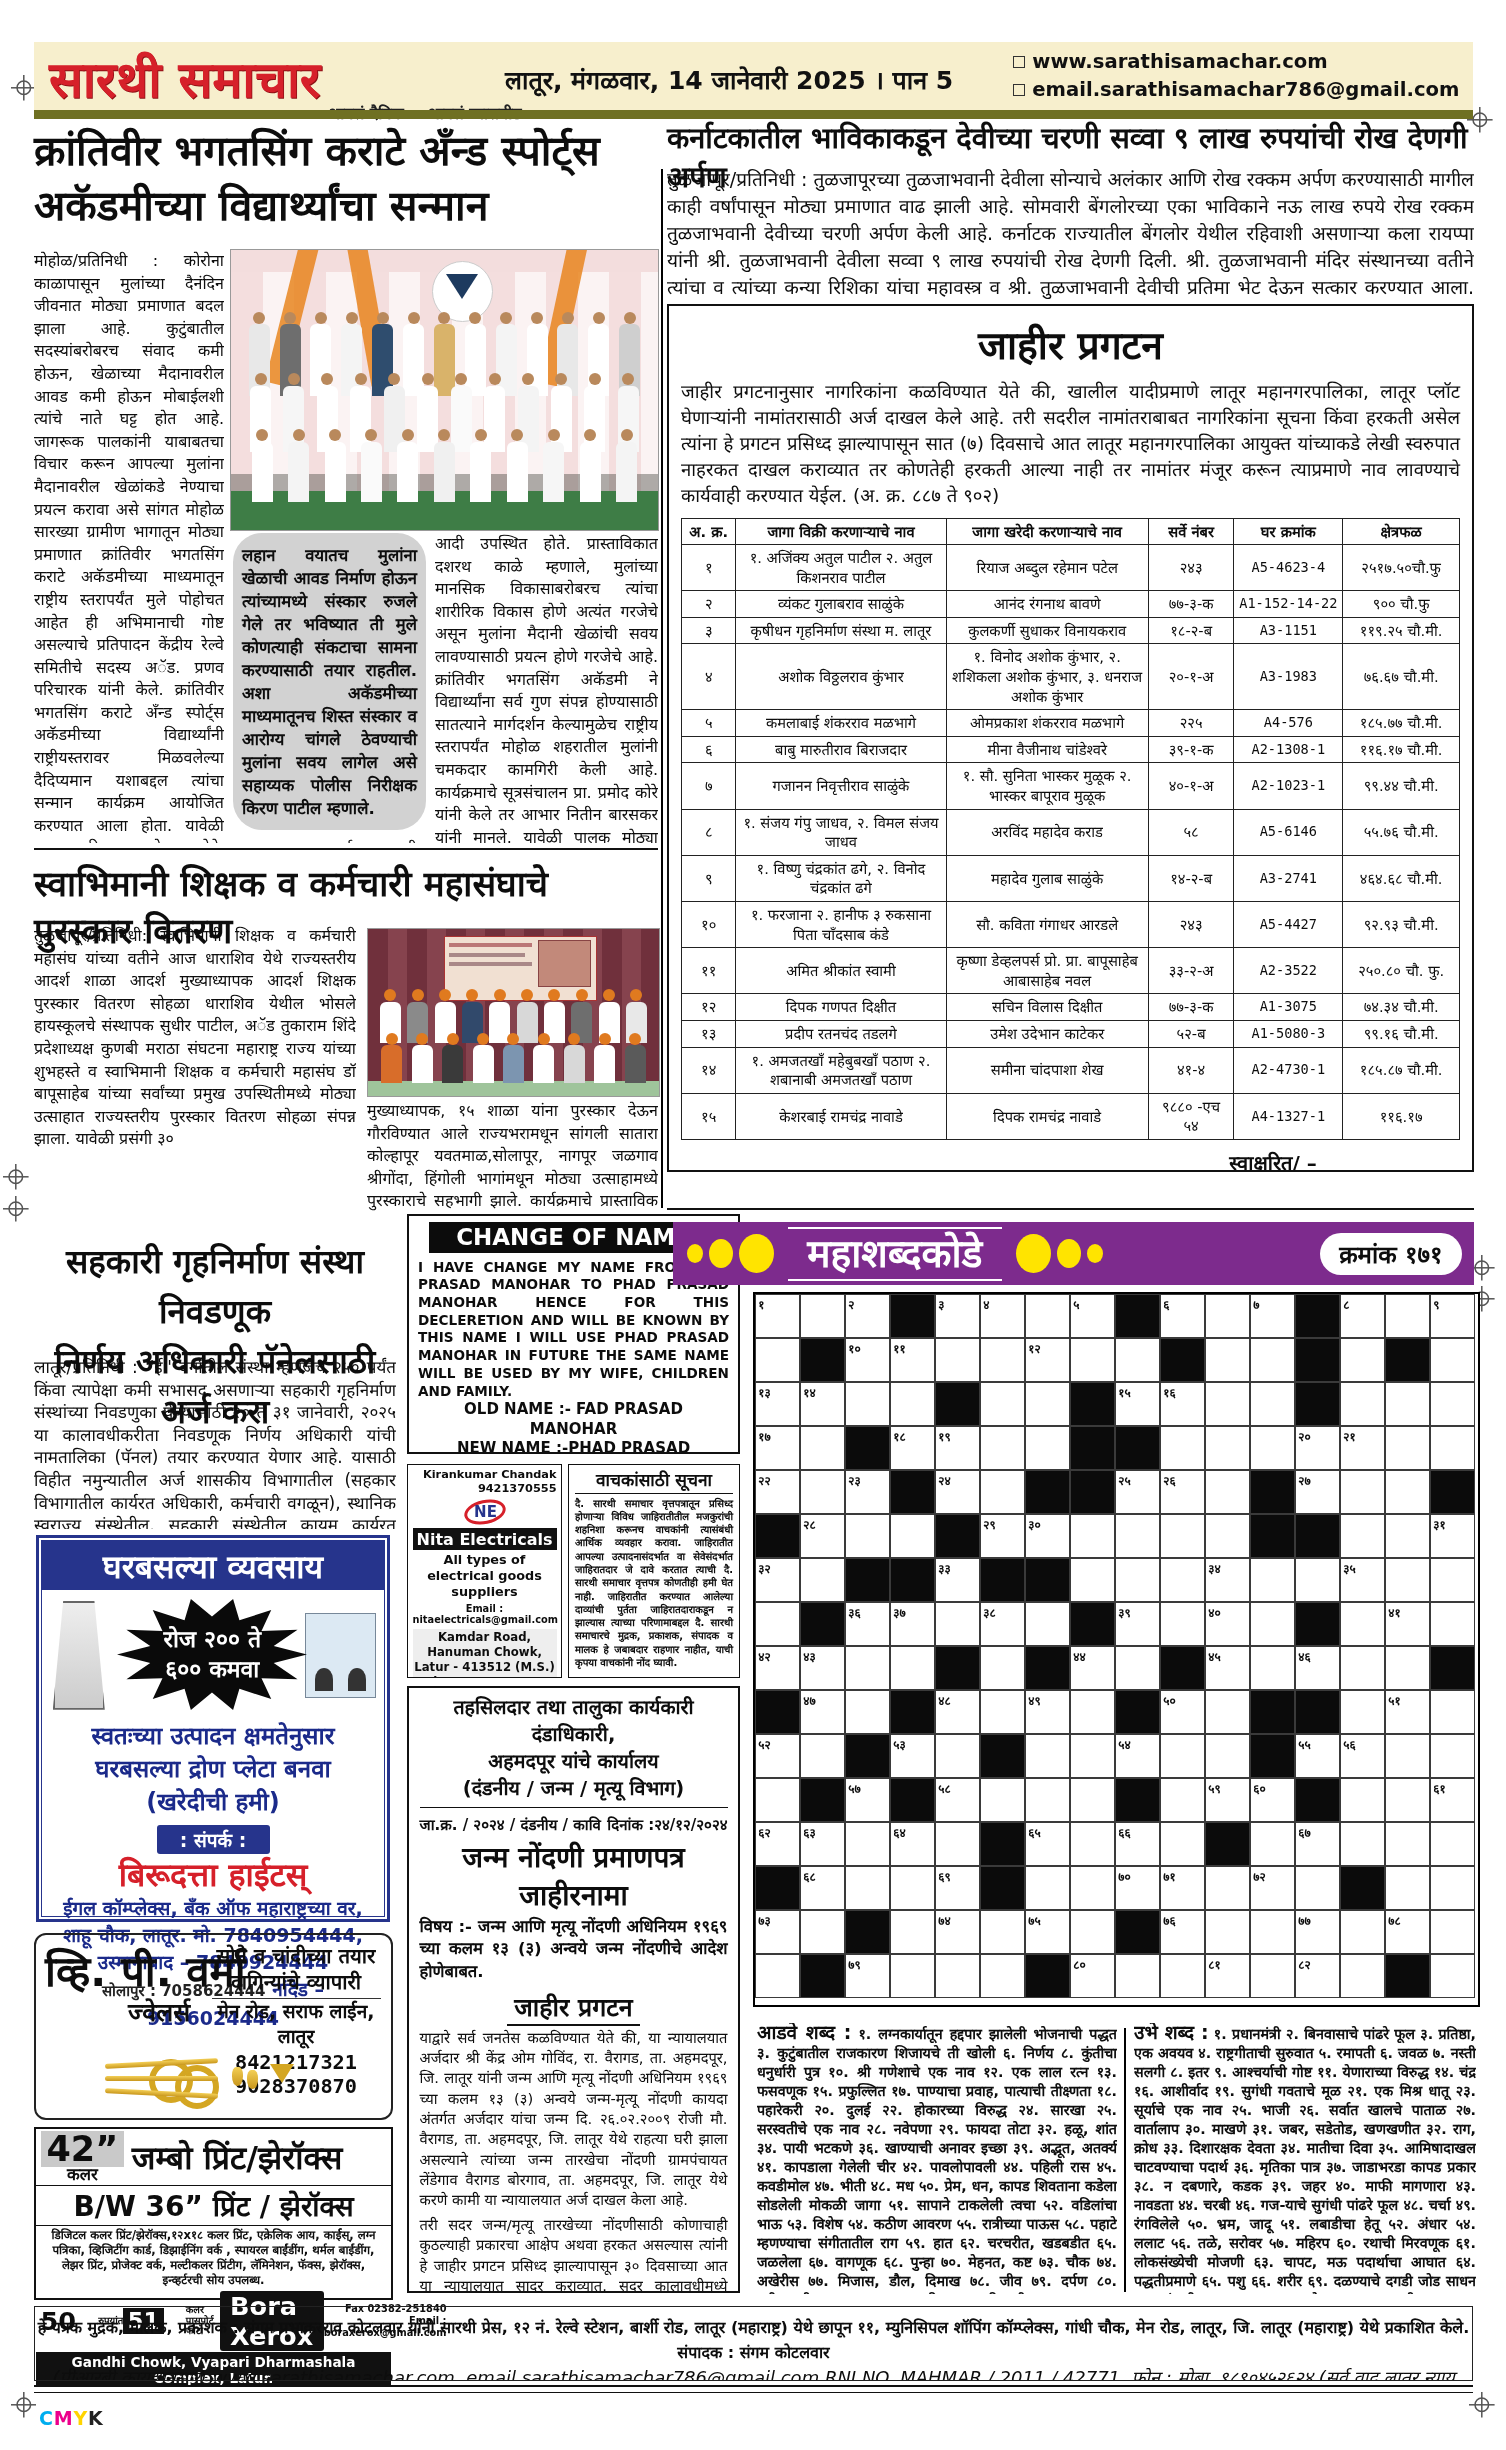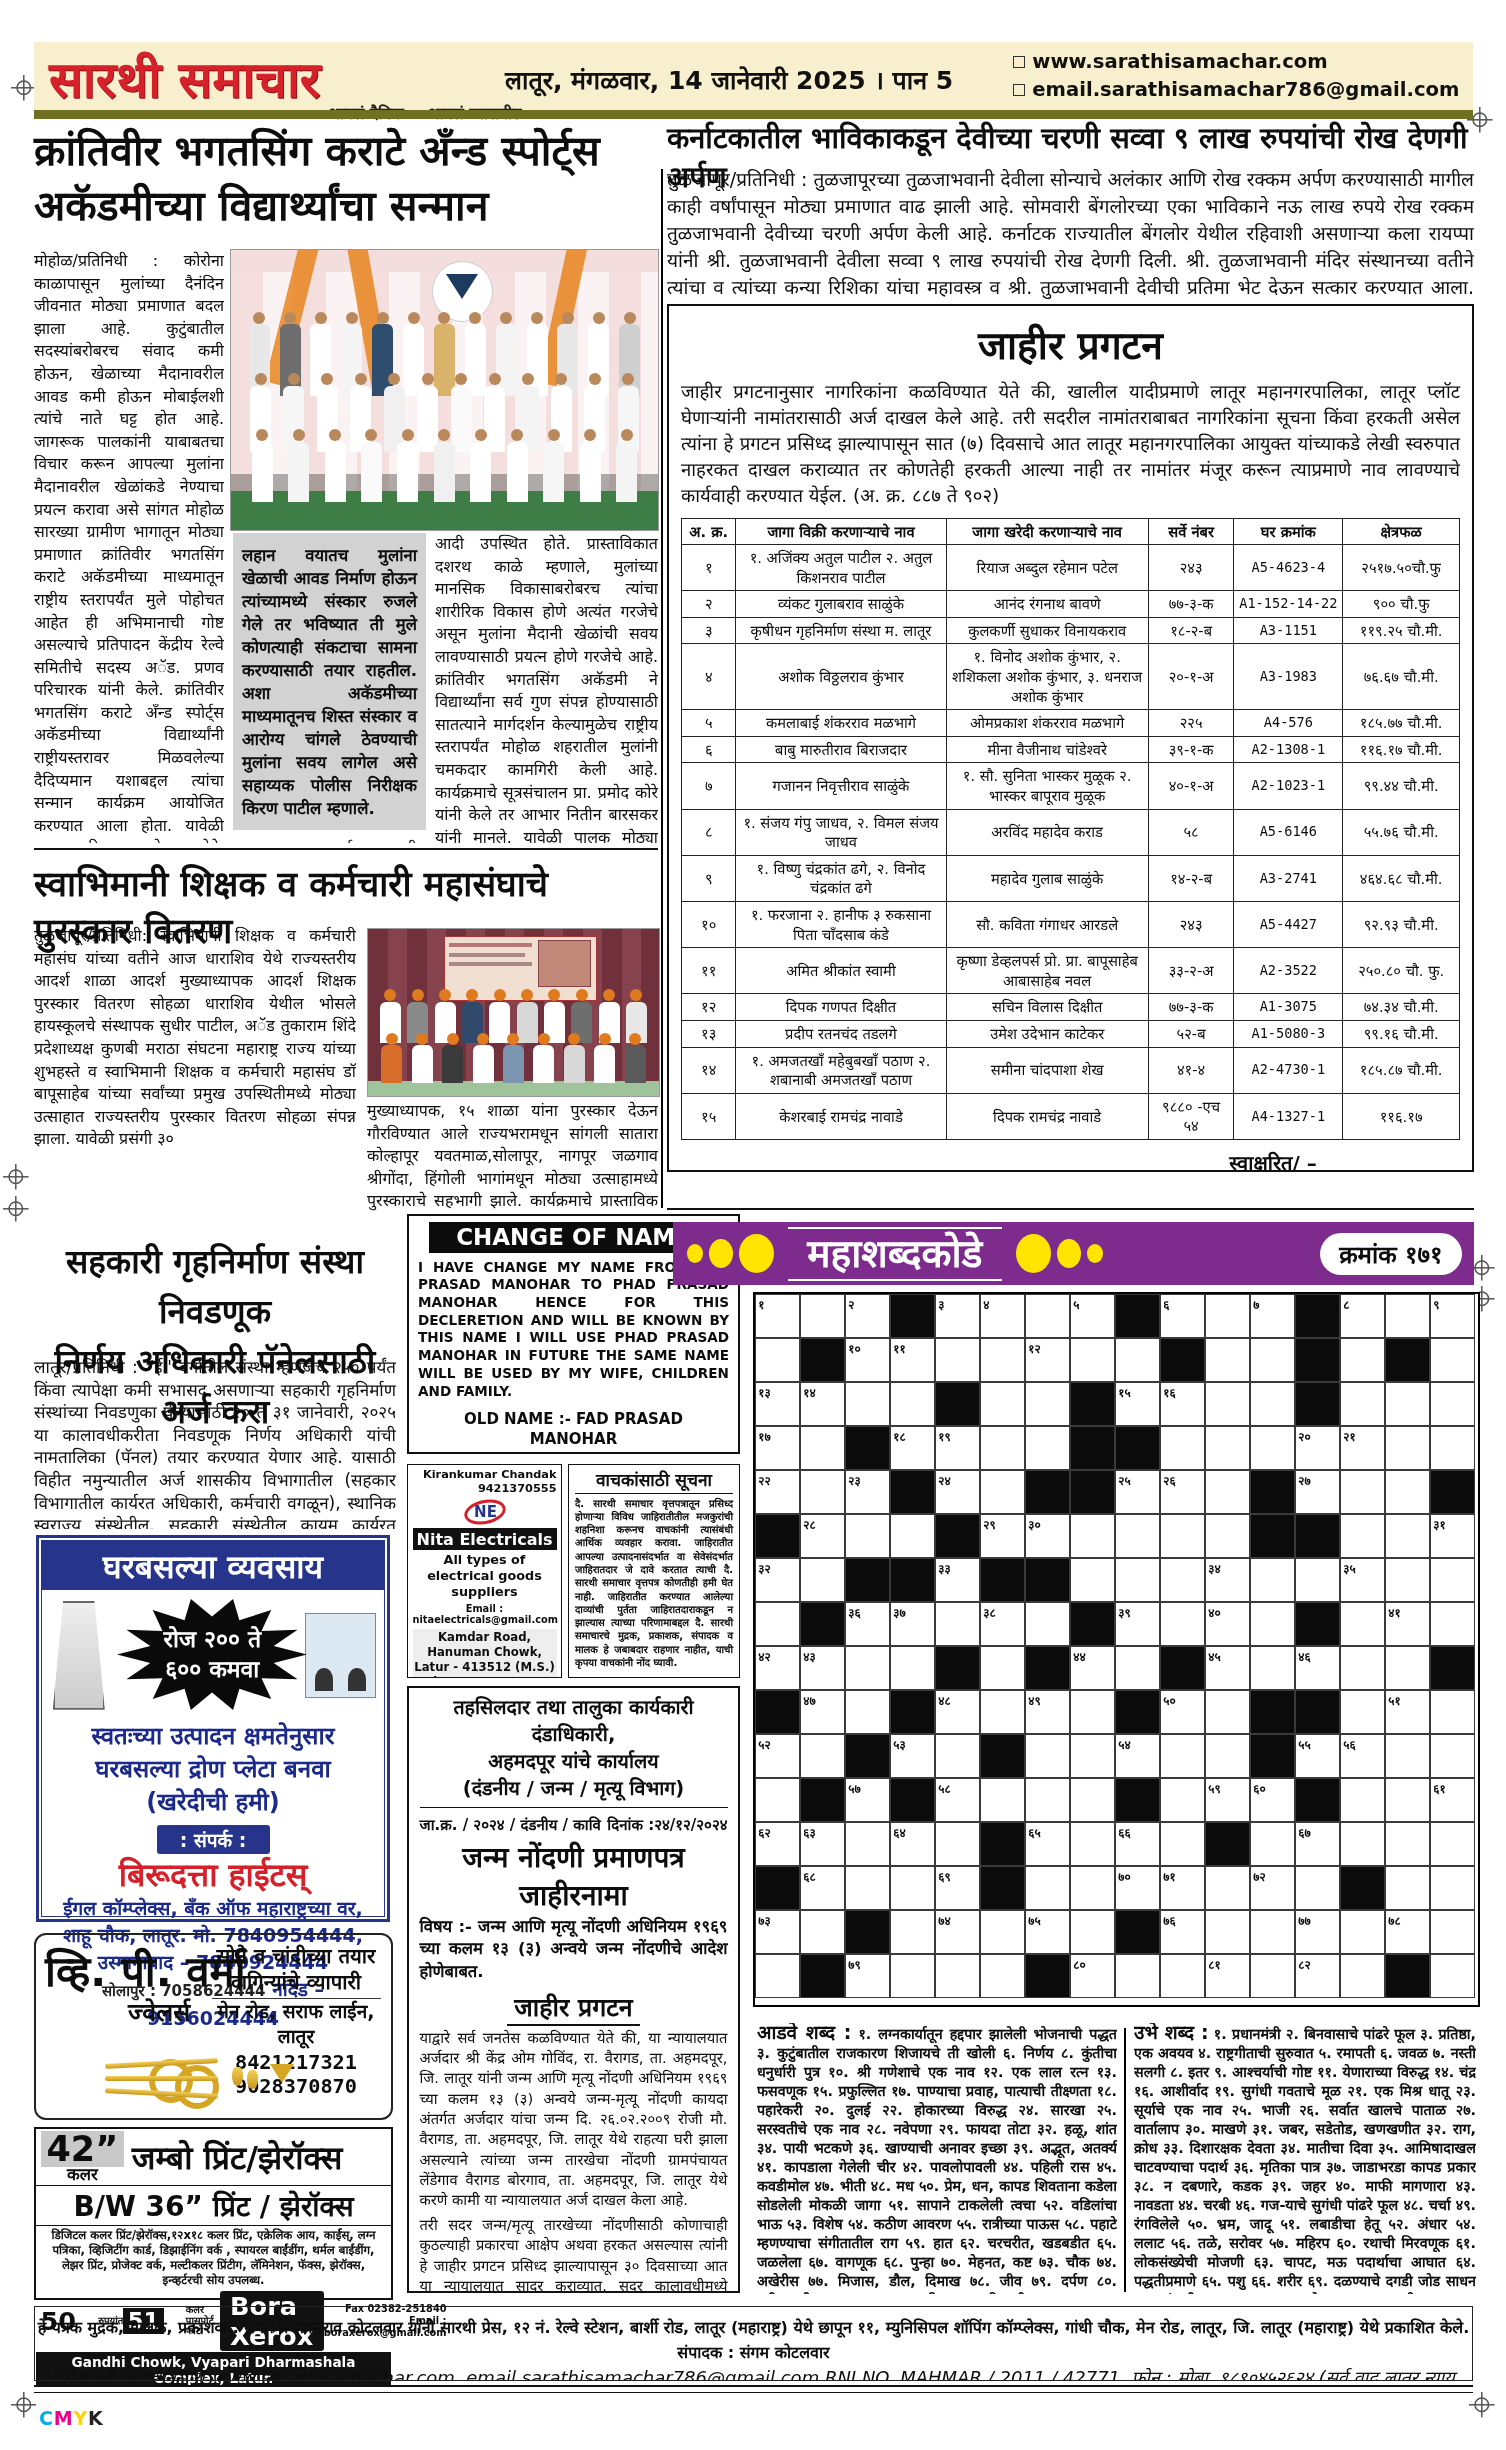--- a/index.html
+++ b/index.html
@@ -43,21 +43,21 @@
   
   .photo2{left:367px;top:928px;width:291px;height:167px;overflow:hidden;
     background:repeating-linear-gradient(90deg,#70303c 0 19.6px,#86434e 19.6px 39px);}
   .photo2 .floor{position:absolute;left:0;bottom:0;width:100%;height:9%;background:#9fc49b;}
   .banner{position:absolute;left:26%;top:4%;width:52%;height:38%;background:#f1e0d2;border:1.5px solid #a33;}
   .banner .pic{position:absolute;right:4.5px;top:3.8px;width:34%;height:70%;background:#c2897a;border:0.8px solid #844;}
   .banner .tx{position:absolute;left:4.5px;top:6px;width:55%;height:4.5px;background:#b77;}
   .banner .tx2{position:absolute;left:4.5px;top:16.6px;width:50%;height:3.8px;background:#a88;}
   .banner .tx3{position:absolute;left:4.5px;top:25.6px;width:55%;height:3.8px;background:#a88;}
   
-  .inset{background:#d2d2d2;padding:10.5px 9px;font-size:16.6px;line-height:23px;font-weight:700;text-align:justify;}
+  .inset{background:#d2d2d2;padding:10.5px 9px;font-size:16.6px;line-height:23px;font-weight:700;text-align:justify;border-radius:29px;}
   
   .h3a{font-size:33px;line-height:50px;font-weight:800;text-align:center;}
   
   .ghar{left:36px;top:1535px;width:354px;height:387px;border:3.8px solid #26348c;background:#fff;box-sizing:border-box;}
   .ghar-in{position:absolute;inset:2.3px;border:1.5px solid #26348c;}
   .ghar-h{background:#26348c;color:#fff;text-align:center;font-size:32px;font-weight:800;padding:3px 0;}
   .ghar-machines{position:relative;height:130px;}
   .mach1{position:absolute;left:10.5px;top:10.5px;width:48px;height:105px;border:2.3px solid #666;
          background:linear-gradient(#eee,#ccc);clip-path:polygon(20% 0,80% 0,100% 100%,0 100%);}
   .mach2{position:absolute;right:7.5px;top:22.6px;width:69px;height:83px;background:#dce9f3;border:1.5px solid #789;}
@@ -99,21 +99,21 @@
   .b50{font-size:25.6px;font-weight:800;}
   .brup{font-size:9.8px;font-weight:700;width:35px;line-height:10.5px;padding-left:22px;}
   .b51{font-size:22.6px;font-weight:800;background:#111;color:#fff;padding:0 4.5px;}
   .bora-brand{background:#111;color:#fff;font-size:25.6px;font-weight:800;padding:0 10.5px;margin-left:6px;border-radius:3px;}
   .bora-fx{font-size:9.8px;line-height:12px;margin-left:auto;text-align:right;font-weight:600;}
   .bora-addr{background:#111;color:#fff;font-size:13.6px;font-weight:700;text-align:center;padding:1.5px 0;}
   
   .chg{left:407px;top:1214px;width:333px;height:240px;border:2.3px solid #111;box-sizing:border-box;padding:4.5px 9px;}
   .chg-h{background:#0c0c0c;color:#fff;text-align:center;font-size:23px;font-weight:800;padding:2.3px 0;margin:1.5px 10.5px 6px;}
   .chg-b{font-size:13.6px;line-height:17.7px;font-weight:600;text-align:justify;}
-  .chg-l{font-size:15px;font-weight:800;text-align:center;line-height:19.6px;margin-top:10px;}
+  .chg-l{font-size:15px;font-weight:800;text-align:center;line-height:19.6px;}
   
   .nita{left:407px;top:1464px;width:155px;height:214px;border:1.5px solid #111;box-sizing:border-box;padding:3px 4.5px;}
   .nita-c{font-size:11.3px;font-weight:700;text-align:right;line-height:13.6px;}
   .nita-logo{width:48px;height:30px;margin:1.5px auto;position:relative;}
   .nita-logo .el{position:absolute;inset:3px;border:3px solid #d6202a;border-radius:50%;transform:rotate(-12deg);}
   .nita-logo .ne{position:absolute;left:13.6px;top:6px;font-size:15px;font-weight:800;color:#26348c;}
   .nita-b{background:#111;color:#fff;font-size:16px;font-weight:800;text-align:center;padding:1.5px 0;}
   .nita-d{font-size:12.8px;font-weight:800;text-align:center;line-height:16px;margin-top:2.3px;}
   .nita-e{font-size:9.8px;font-weight:600;text-align:center;margin-top:2.3px;}
   .nita-a{font-size:11.7px;font-weight:800;text-align:center;line-height:15px;background:#eee;margin-top:3.8px;padding:1.5px;}

